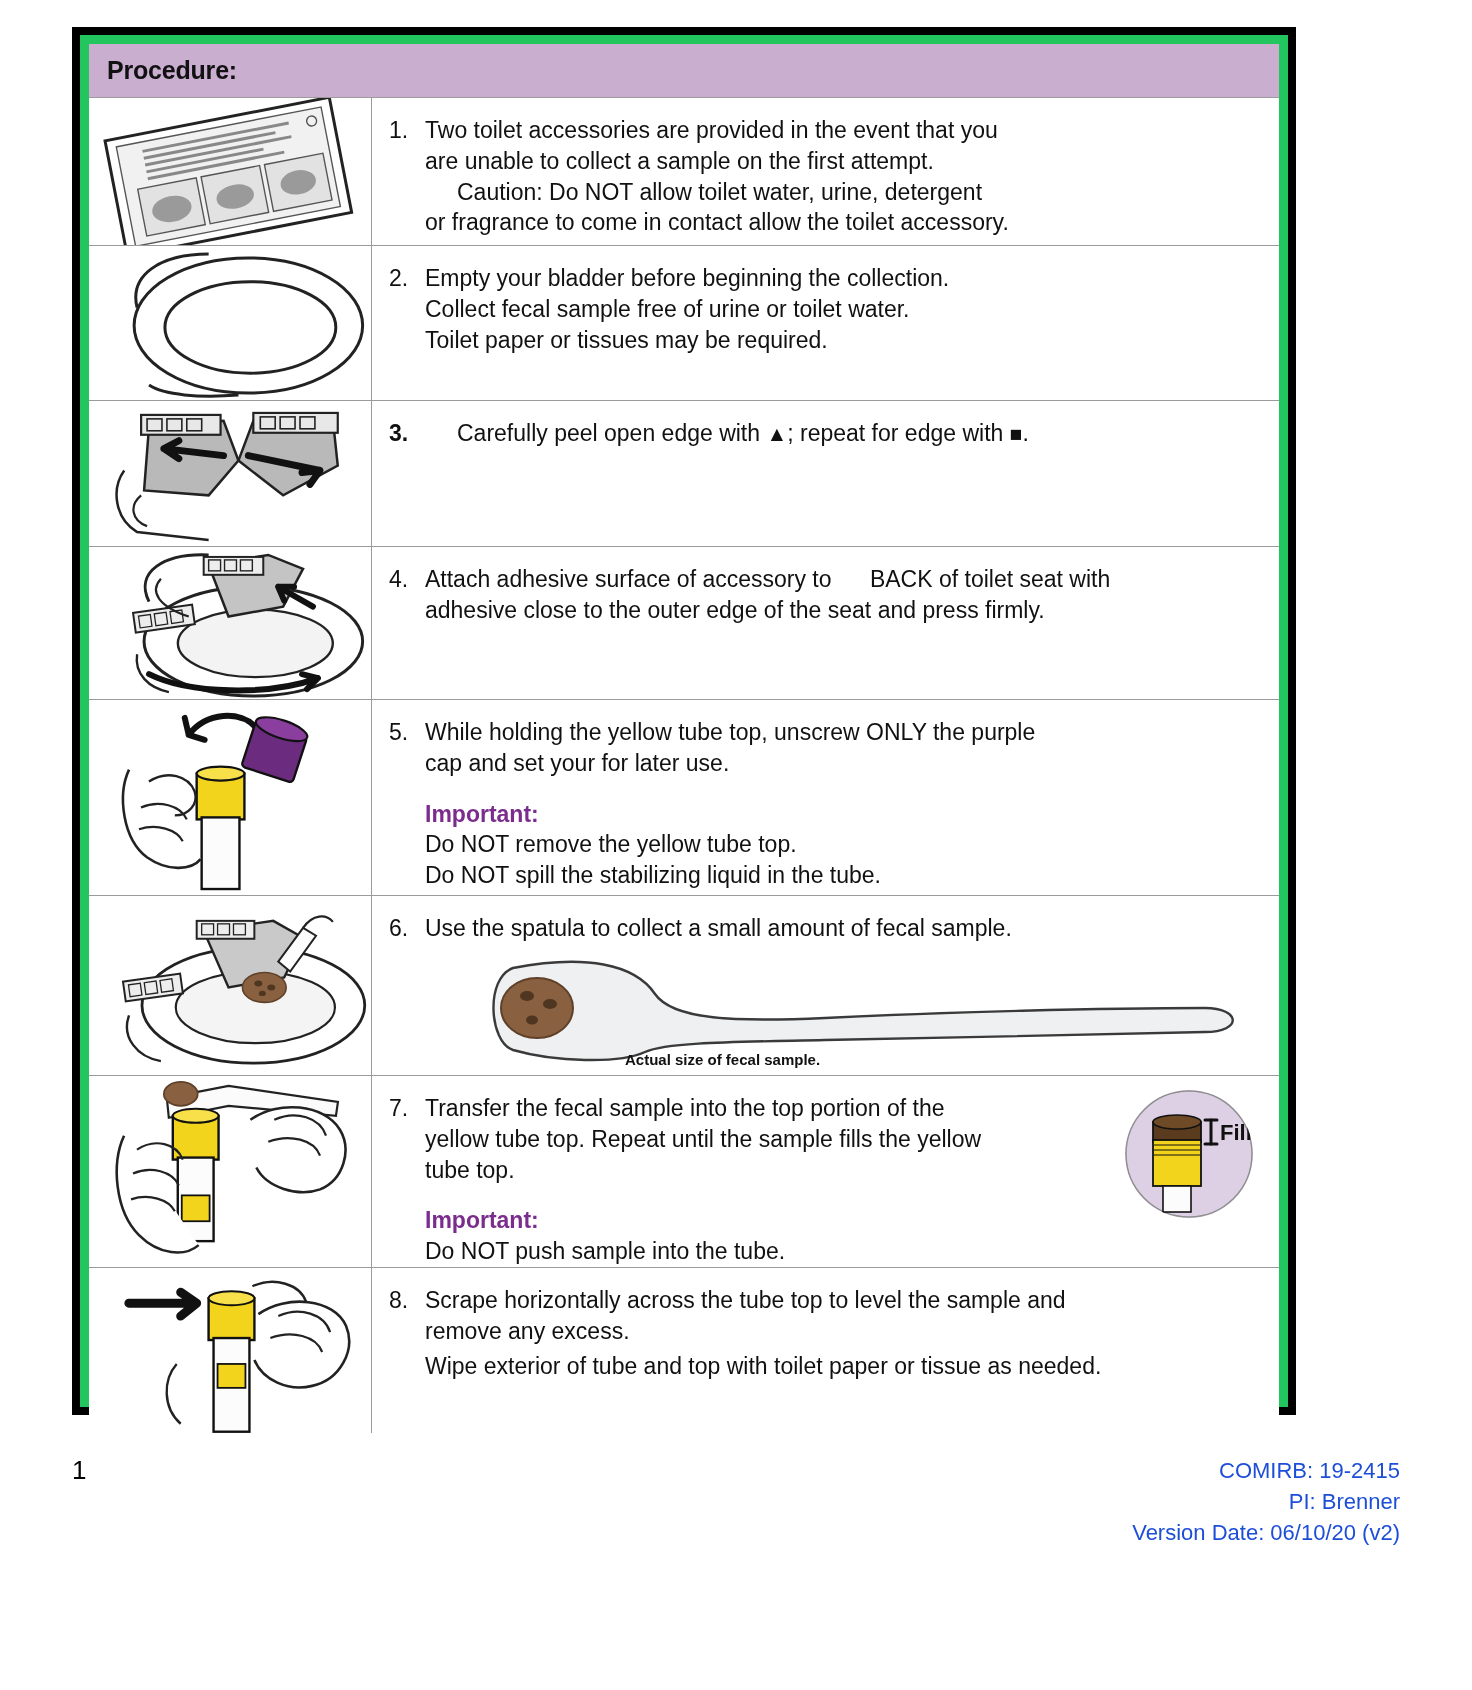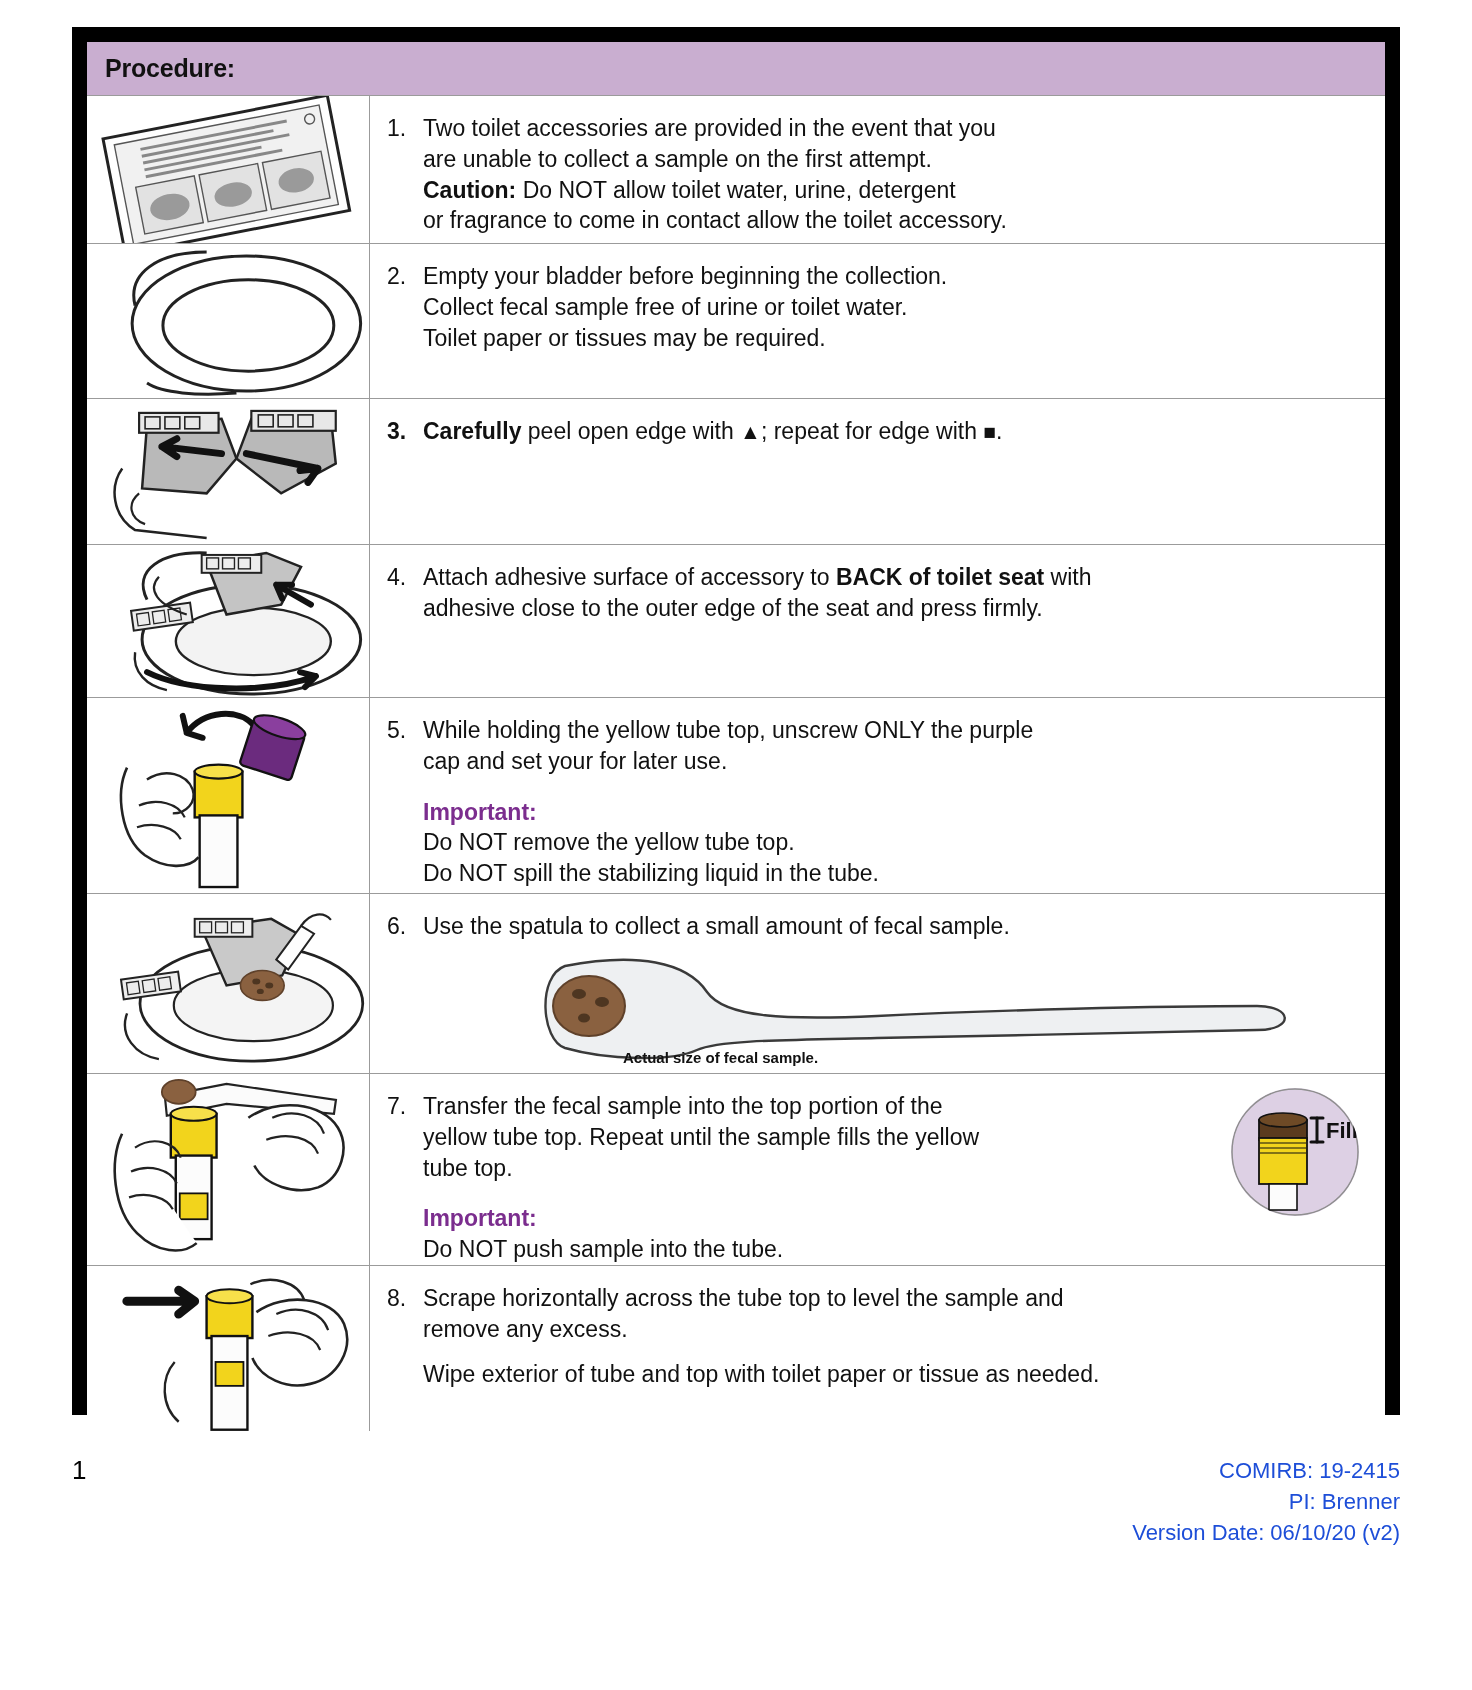--- a/index.html
+++ b/index.html
@@ -15,24 +15,24 @@
     height: 1690px;
     background: #fff;
     padding: 0;
   }
 
   
   .frame {
     position: absolute;
     left: 72px;
     top: 27px;
-    width: 1328px;
+    width: 1224px;
     height: 1388px;
-    border: 6px solid #000000;
-    background: #000000;
+    border: 8px solid #000000;
+    background: #22c55e;
     padding: 9px;
   }
   .frame-inner {
     width: 100%;
     height: 100%;
     background: #fff;
   }
 
   
   .proc-header {
@@ -85,34 +85,34 @@
     padding-left: 4px;
     line-height: 1.34;
   }
   .step-num.bold { font-weight: bold; }
   .step-text {
     font-size: 23px;
     line-height: 1.34;
     color: #111;
     max-width: 700px;
   }
-  .step-text b { font-weight: bold; }
+  .step-text b { font-weight: normal; margin-left: 32px; }
   .important {
     color: #7b2d8e;
     font-weight: bold;
     font-size: 23px;
     line-height: 1.34;
     margin-top: 20px;
   }
   .sub-text {
     font-size: 23px;
     line-height: 1.34;
     color: #111;
   }
-  .gap-text { margin-top: 14px; }
+  .gap-text { margin-top: 4px; }
 
   
   .footer {
     position: absolute;
     left: 0;
     top: 1455px;
     width: 1472px;
     padding: 0 72px;
     display: flex;
     justify-content: space-between;

